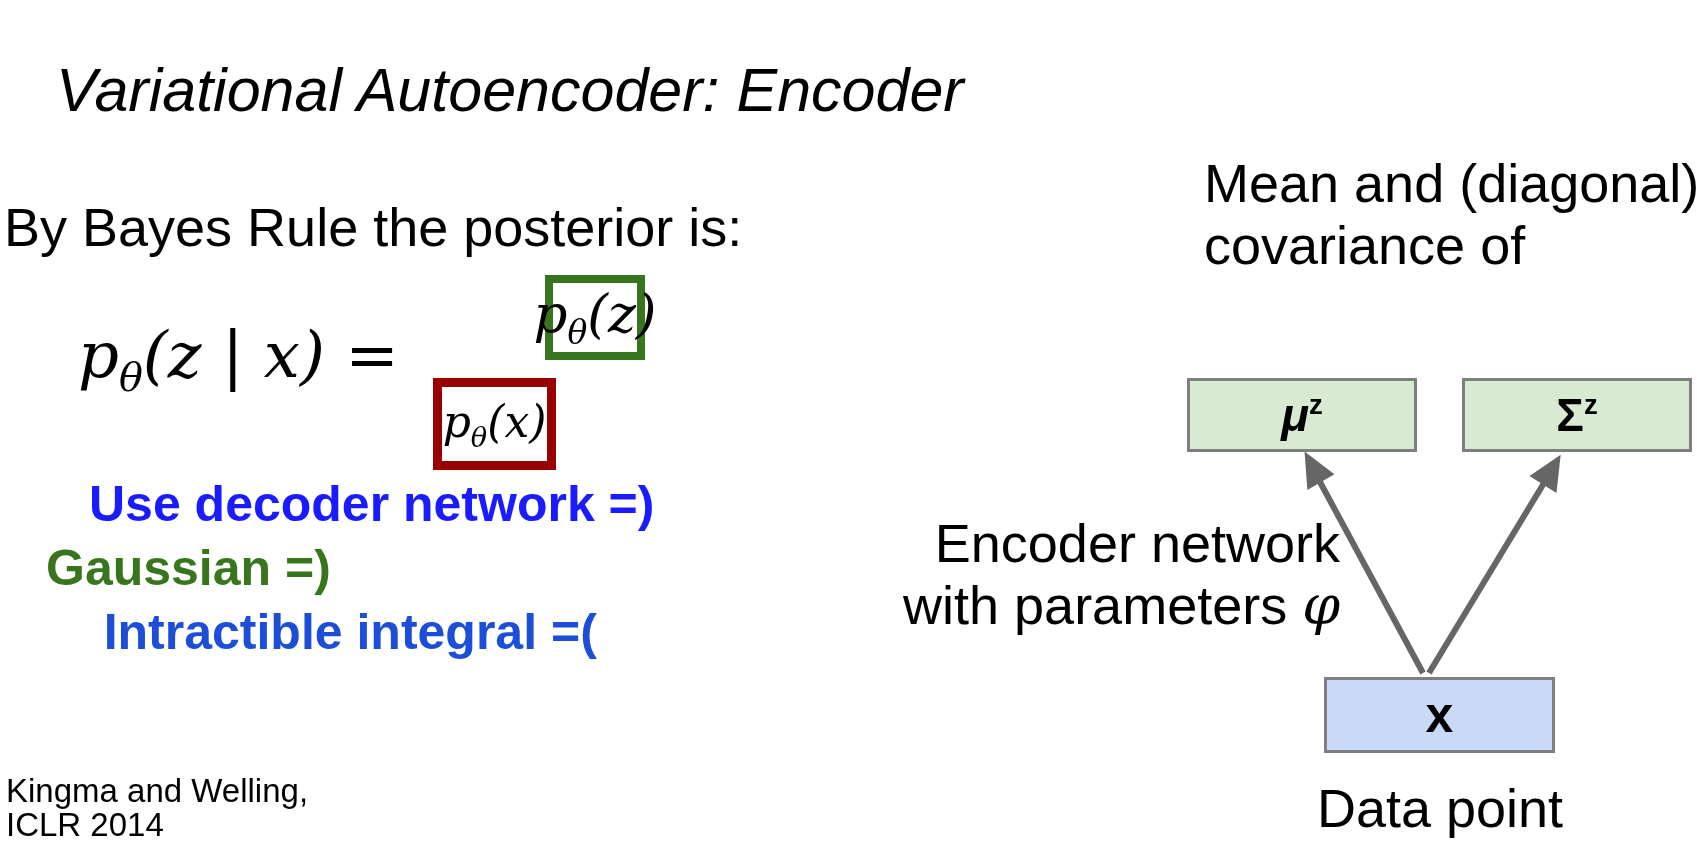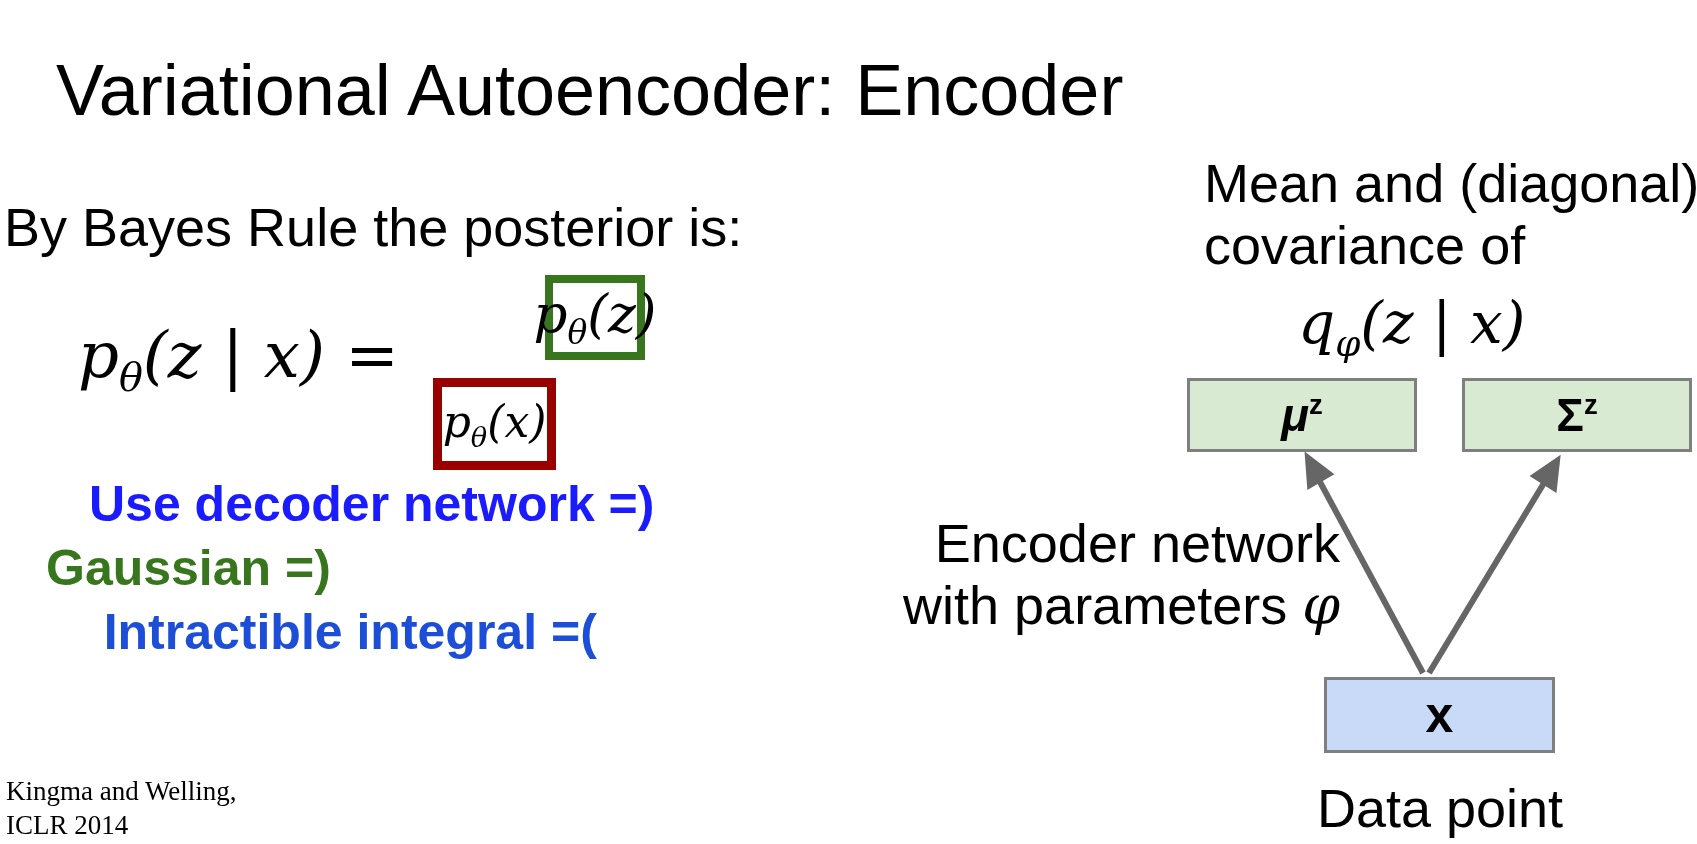--- a/index.html
+++ b/index.html
@@ -9,22 +9,23 @@
     background:#ffffff;
     overflow:hidden;
     font-family:"Liberation Sans", sans-serif;
     color:#000000;
   }
   .abs{position:absolute;}
 
   
   #title{
     left:56px;top:44px;
-    font-size:72px;line-height:92px;
-    white-space:nowrap;
+    font-size:61px;line-height:92px;
+    white-space:nowrap;
+    font-style:italic;
   }
 
   
   #bayes-intro{
     left:4px;top:198px;
     font-size:54px;line-height:58px;
     white-space:nowrap;
   }
 
   .math{
@@ -67,21 +68,21 @@
     font-size:50px;line-height:64px;
     font-weight:bold;white-space:nowrap;
   }
   .bullet-blue{color:#1b1bff;margin-left:43px;}
   .bullet-green{color:#38761d;}
   .bullet-red{color:#1d4ed8;text-align:center;}
 
   
   #citation{
     left:6px;top:774px;
-    font-size:27px;line-height:34px;font-family:Liberation Serif, serif;
+    font-size:33px;line-height:34px;
   }
 
   
   #mean-caption{
     left:1204px;top:152px;
     font-size:54px;line-height:62px;
     white-space:nowrap;
   }
   #q-formula{
     left:1298px;top:288px;
@@ -157,21 +158,20 @@
   <div id="citation" class="abs">
     <div>Kingma and Welling,</div>
     <div>ICLR 2014</div>
   </div>
 
   <div id="mean-caption" class="abs">
     <div>Mean and (diagonal)</div>
     <div>covariance of</div>
   </div>
 
-  <div id="q-formula" class="abs math"><span>q</span><sub>φ</sub><span>(z | x)</span></div>
 
   <div id="mu-box" class="abs node-box">
       <span class="sym">μ</span>
       <sup>z</sup>
     </div>
 
   <div id="sigma-box" class="abs node-box">
       <span>Σ</span>
       <sup>z</sup>
     </div>

